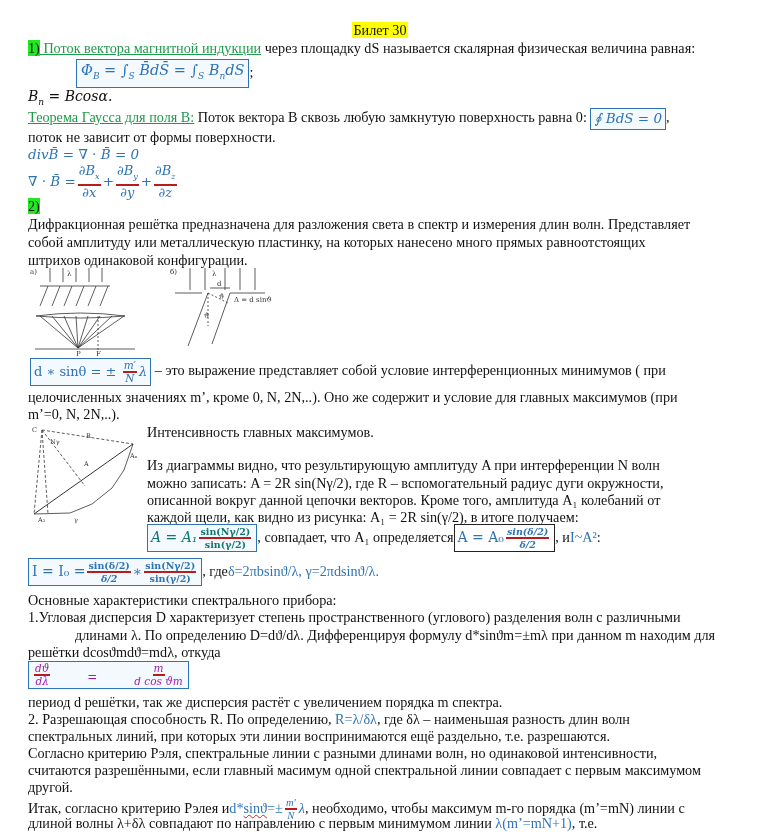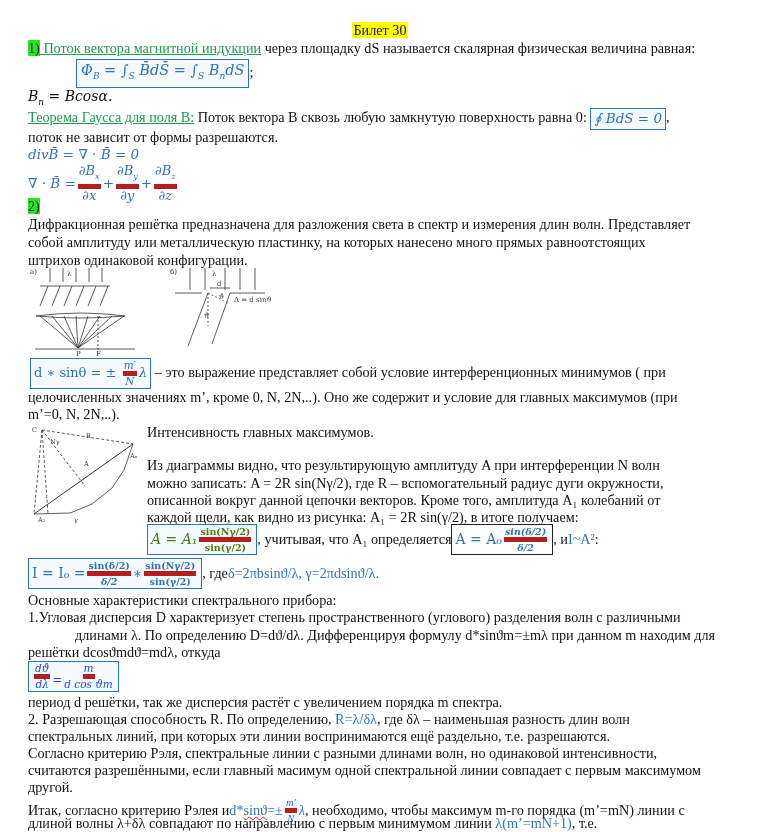--- a/index.html
+++ b/index.html
@@ -9,21 +9,21 @@
   .title{left:0;width:760px;top:22px;text-align:center;}
   .hl-yellow{background:#ffff00;padding:0 1px;}
   .hl-green{background:#22e822;}
   .green{color:#1f9a4a;}
   .ul{text-decoration:underline;text-decoration-color:#1f9a4a;}
   .blue{color:#2e74b5;}
   .math{font-family:"DejaVu Serif",serif;font-style:italic;color:#2e74b5;font-size:13.5px;}
   .mathbox{display:inline-block;border:1px solid #2e74b5;padding:1px 3px;background:#f4f9fd;vertical-align:middle;}
   .blackbox{display:inline-block;border:1px solid #222;padding:1px 3px;vertical-align:middle;}
   .frac{display:inline-flex;flex-direction:column;align-items:center;vertical-align:middle;font-size:10.5px;line-height:11px;margin:0 2px;}
-  .frac .num{border-bottom:5px solid #b91c1c;padding:0 1px;}
+  .frac .num{border-bottom:2px solid #b91c1c;padding:0 1px;}
   .frac.big{font-size:13px;line-height:14px;}
   .squig{text-decoration:underline wavy #d02020;text-decoration-thickness:1px;}
   .row{left:28px;white-space:nowrap;text-align:right;}
   svg{position:absolute;}
 </style>
 </head>
 <body>
 
 <div class="page">
 
@@ -35,21 +35,21 @@
 
   <div class="abs row" style="top:59px;padding-left:48px;">
     <span class="mathbox math" style="font-size:14.5px;padding:2px 4px;">Φ<sub style="font-size:9px">B</sub> = ∫<sub style="font-size:9px">S</sub> B̄dS̄ = ∫<sub style="font-size:9px">S</sub> B<sub style="font-size:9px">n</sub>dS</span><span>;</span>
   </div>
 
   <div class="abs row math" style="top:88px;color:#111;font-size:14px;">B<sub style="font-size:9px">n</sub> = Bcosα.</div>
 
   <div class="abs row" style="top:108px;">
     <span class="green ul">Теорема Гаусса для поля B:</span><span> Поток вектора B сквозь любую замкнутую поверхность равна 0: </span><span class="mathbox math">∮ BdS = 0</span><span>,</span>
   </div>
-  <div class="abs row" style="top:129px;">поток не зависит от формы разрешаются.</div>
+  <div class="abs row" style="top:129px;">поток не зависит от формы поверхности.</div>
 
   <div class="abs row math" style="top:146px;">divB̄ = ∇ · B̄ = 0</div>
 
   <div class="abs row math" style="top:164px;display:flex;align-items:center;">
     <span>∇ · B̄ =</span>
     <span class="frac big">
         <span class="num">∂B<sub style="font-size:8px">x</sub></span>
         <span>∂x</span>
       </span>+
     <span class="frac big">
@@ -142,25 +142,25 @@
     </g>
   </svg>
 
   <div class="abs" style="left:147px;top:424px;">Интенсивность главных максимумов.</div>
   <div class="abs" style="left:147px;top:457px;white-space:nowrap;">Из диаграммы видно, что результирующую амплитуду A при интерференции N волн</div>
   <div class="abs" style="left:147px;top:475px;white-space:nowrap;">можно записать: A = 2R sin(Nγ/2), где R – вспомогательный радиус дуги окружности,</div>
   <div class="abs" style="left:147px;top:492px;white-space:nowrap;">описанной вокруг данной цепочки векторов. Кроме того, амплитуда A₁ колебаний от</div>
   <div class="abs" style="left:147px;top:509px;white-space:nowrap;">каждой щели, как видно из рисунка: A₁ = 2R sin(γ/2), в итоге получаем:</div>
 
   <div class="abs" style="left:147px;top:524px;white-space:nowrap;display:flex;align-items:center;">
-    <span class="mathbox" style="color:#4d7c0f;font-family:'DejaVu Serif',serif;font-style:italic;font-size:14px;"><span>A = A₁</span><span class="frac" style="font-weight:bold;font-style:normal;font-size:9.5px;">
+    <span class="mathbox" style="color:#0f766e;font-family:'DejaVu Serif',serif;font-style:italic;font-size:14px;"><span>A = A₁</span><span class="frac" style="font-weight:bold;font-style:normal;font-size:9.5px;">
           <span class="num">sin(Nγ/2)</span>
           <span>sin(γ/2)</span>
         </span></span>
-    <span>, учитывая, что A₁ определяется </span>
+    <span>, совпадает, что A₁ определяется </span>
     <span class="blackbox" style="color:#2e74b5;font-family:'DejaVu Serif',serif;font-size:14px;"><span>A = A₀</span><span class="frac" style="font-weight:bold;font-size:9.5px;font-style:italic">
           <span class="num">sin(δ/2)</span>
           <span>δ/2</span>
         </span></span>
     <span>, и </span>
       <span class="blue">I~A²</span>
       <span>:</span>
   </div>
 
   <div class="abs" style="left:28px;top:558px;white-space:nowrap;display:flex;align-items:center;">
@@ -174,21 +174,21 @@
     <span>, где </span>
       <span class="blue">δ=2πbsinϑ/λ, γ=2πdsinϑ/λ.</span>
   </div>
 
   <div class="abs row" style="top:592px;">Основные характеристики спектрального прибора:</div>
   <div class="abs row" style="top:609px;">1.Угловая дисперсия D характеризует степень пространственного (углового) разделения волн с различными</div>
   <div class="abs row" style="top:627px;margin-left:47px;">длинами λ. По определению D=dϑ/dλ. Дифференцируя формулу d*sinϑm=±mλ при данном m находим для</div>
   <div class="abs row" style="top:644px;">решётки dcosϑmdϑ=mdλ, откуда</div>
 
   <div class="abs" style="left:28px;top:661px;white-space:nowrap;display:flex;align-items:center;">
-    <span class="mathbox" style="color:#1d4ed8;font-family:'DejaVu Serif',serif;font-style:italic;font-size:12px;display:inline-flex;align-items:flex-end;"><span class="frac">
+    <span class="mathbox" style="color:#a21caf;font-family:'DejaVu Serif',serif;font-style:italic;font-size:12px;display:inline-flex;align-items:flex-end;gap:35px;"><span class="frac">
           <span class="num">dϑ</span>
           <span>dλ</span>
         </span>=<span class="frac">
           <span class="num">m</span>
           <span>d cos ϑm</span>
         </span></span>
   </div>
   <div class="abs row" style="top:694px;">период d решётки, так же дисперсия растёт с увеличением порядка m спектра.</div>
 
   <div class="abs row" style="top:711px;">

